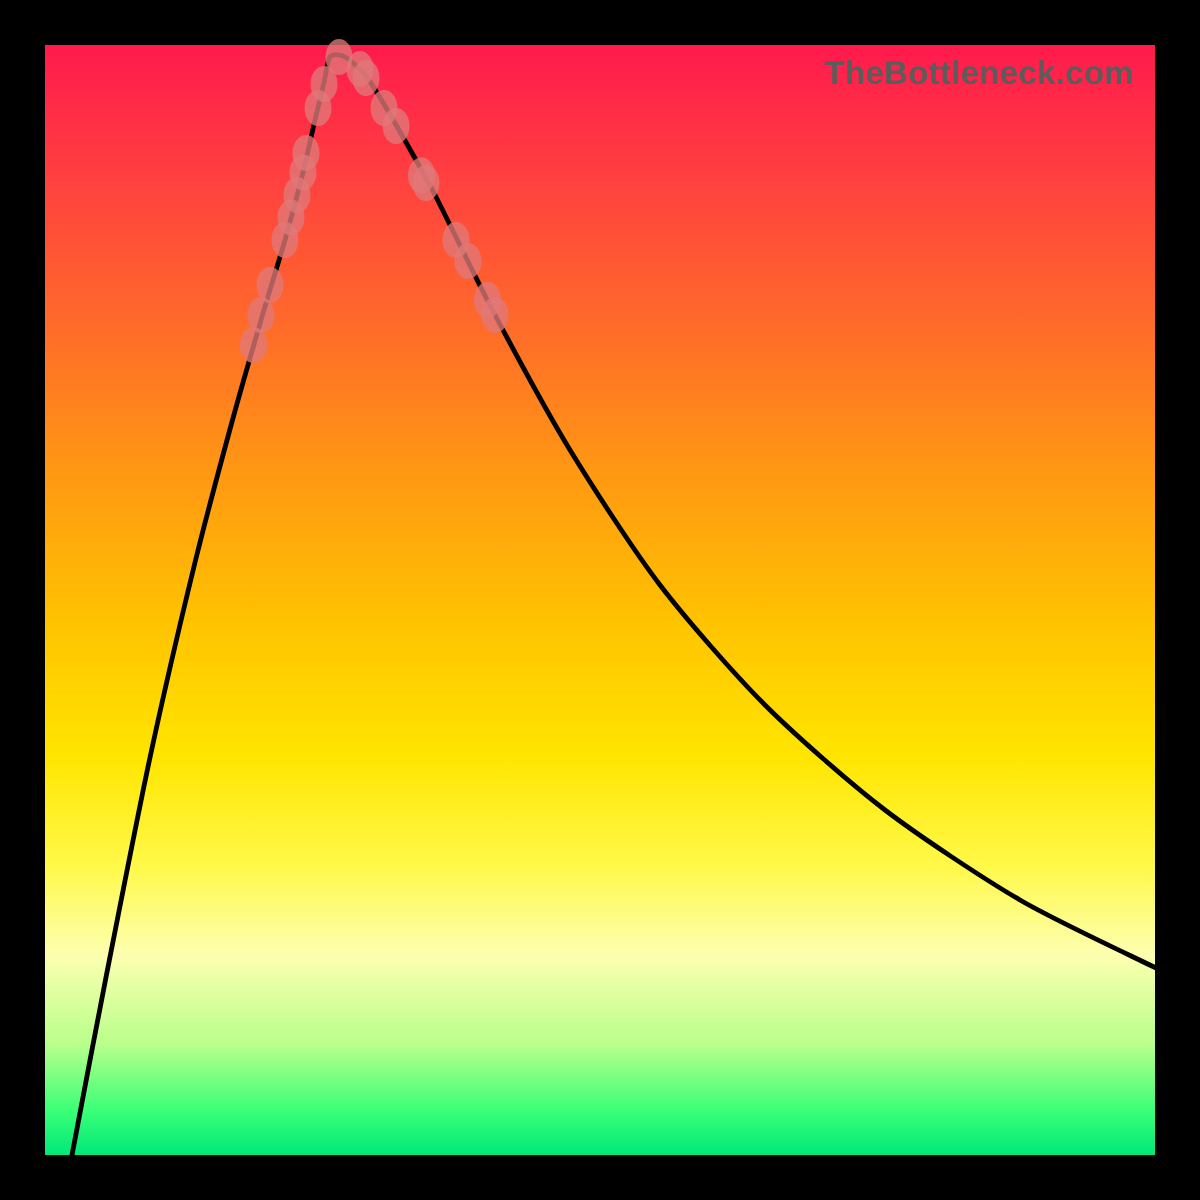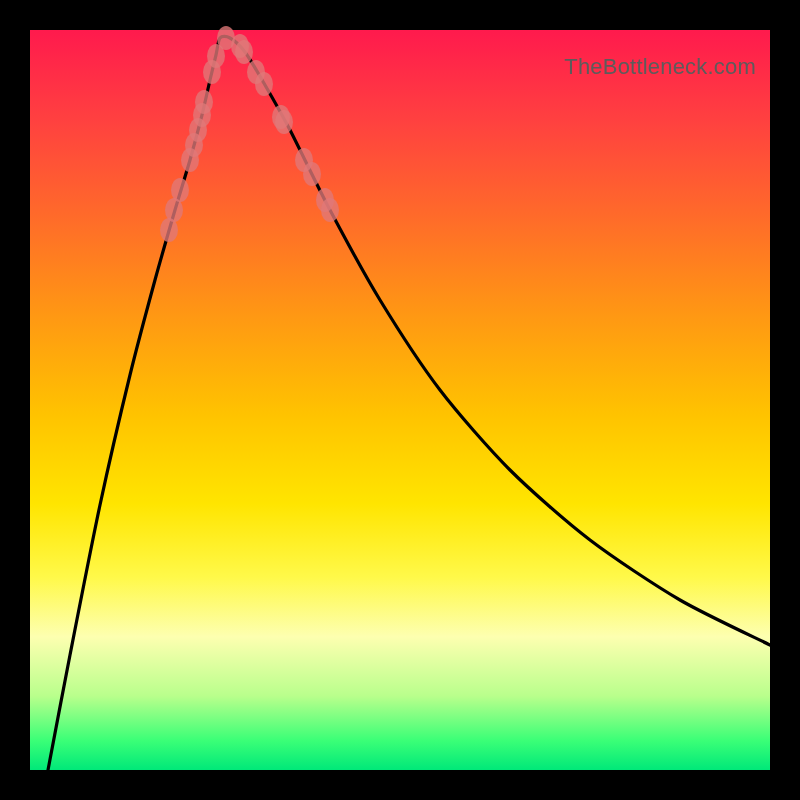--- a/index.html
+++ b/index.html
@@ -32,24 +32,24 @@
       #ffe500 64%,
       #fff94a 74%,
       #fdffb0 82%,
       #b9ff8c 90%,
       #3bff77 96%,
       #00e879 100%
     );
   }
   .watermark {
     position: absolute;
-    top: 24px;
+    top: 6px;
     right: 14px;
     font-size: 22px;
-    font-weight: 400;
+    font-weight: 700;
     color: #5c5c5c;
     letter-spacing: 0.2px;
     user-select: none;
     text-align: center;
   }
   svg.curve {
     position: absolute;
     inset: 0;
     width: 740px;
     height: 740px;

